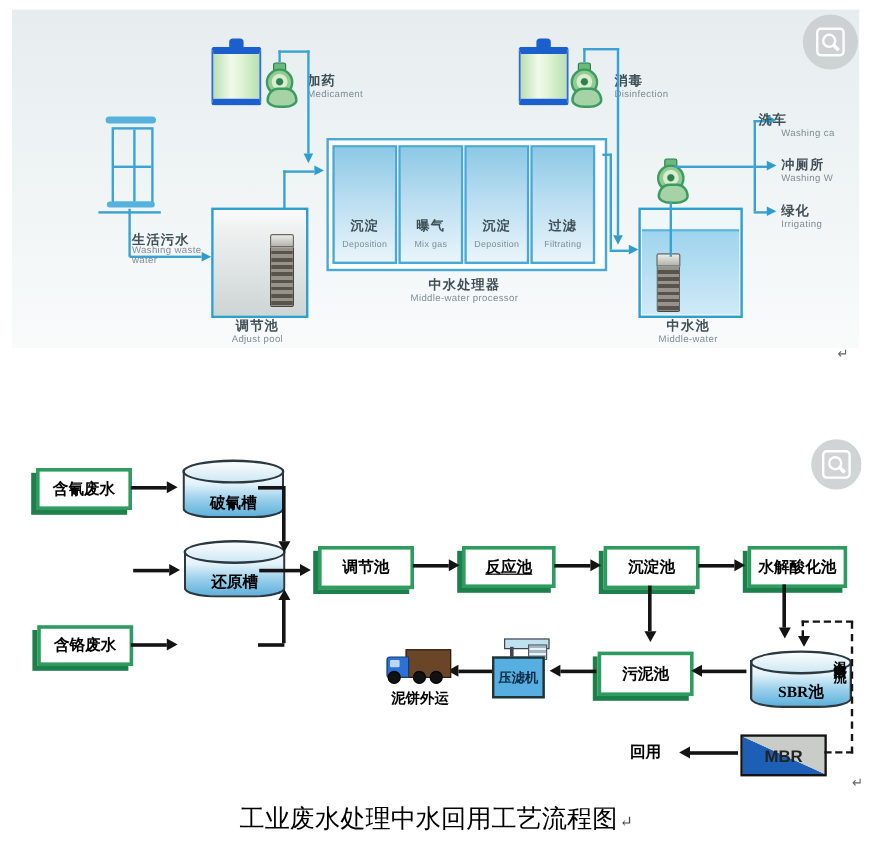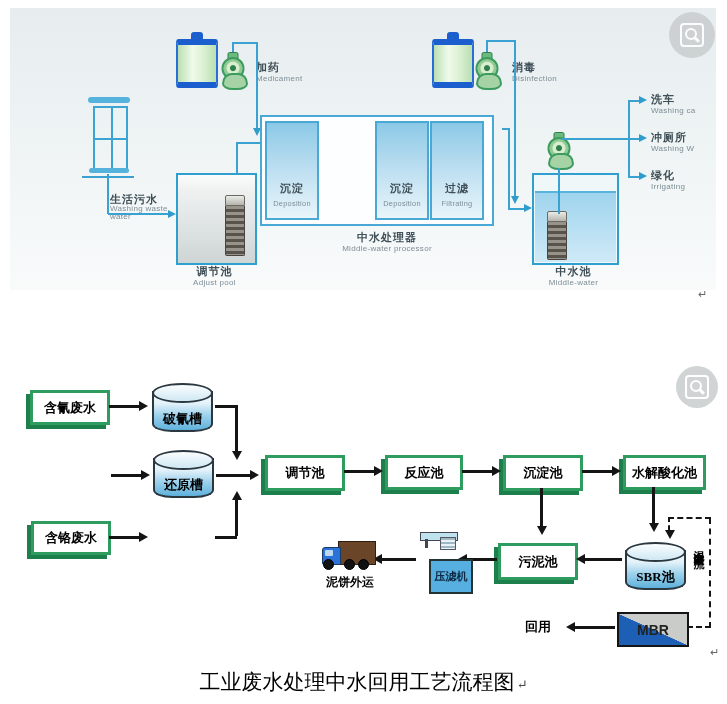--- a/index.html
+++ b/index.html
@@ -53,21 +53,21 @@
   .wm .hd{position:absolute;left:50%;top:50%;width:2.5px;height:7px;background:#fff;transform:translate(3px,1px) rotate(-45deg);}
   
   .caption{position:absolute;left:0;width:727px;text-align:center;
      font:21px "Liberation Serif","DejaVu Serif",serif;color:#000;}
   .retmark{font-size:13px;color:#444;margin-left:2px;}
   .pmark{position:absolute;font:11px "Liberation Sans",sans-serif;color:#666;}
   
   #d2{position:absolute;left:8px;top:358px;width:710px;height:304px;background:#fff;overflow:hidden;}
   .gbox{position:absolute;background:#fff;border:3px solid #2e9b5f;box-shadow:-4px 4px 0 #1d7f4b;
      display:flex;align-items:center;justify-content:center;}
-  .cyl{position:absolute;}
+  .cyl{position:absolute;padding-left:24px;}
   .cylbody{position:absolute;left:0;right:0;top:8px;bottom:0;border:2px solid #2b3840;border-top:none;
      border-radius:0 0 32% 32% / 0 0 20% 20%;
      background:linear-gradient(180deg,#fafdfe 0%,#e3f2fa 32%,#9ed2ec 62%,#5fb1dc 100%);}
   .cyltop{position:absolute;left:0;right:0;top:0;height:16px;border:2px solid #2b3840;border-radius:50%;
      background:linear-gradient(#fbfdfe,#cfe8f4);}
   .cyllbl{position:absolute;left:0;right:0;bottom:4px;text-align:center;}
   .ln{position:absolute;background:#141414;}
   .lh{height:3px;}.lv{width:3px;}
   .ah{position:absolute;width:0;height:0;}
   .ah.r{border-left:9px solid #141414;border-top:5px solid transparent;border-bottom:5px solid transparent;}
@@ -142,24 +142,28 @@
     <div class="ba r" style="left:252px;top:130px;"></div>
 
     <div class="wtank" style="left:166px;top:165px;width:77px;height:88px;"></div>
     <div class="spump" style="left:215px;top:187px;height:60px;">
       <div class="cap"></div>
         <div class="sbody"></div>
     </div>
     <div class="abs zh" style="left:166px;top:256px;width:77px;text-align:center;">调节池</div>
     <div class="abs en" style="left:166px;top:270px;width:77px;text-align:center;">Adjust pool</div>
 
-    <div class="pbox" style="left:250px;top:107px;width:230px;height:107px;text-decoration:underline;">
+    <div class="pbox" style="left:262px;top:107px;width:230px;height:107px;text-decoration:underline;">
       <div class="pcell" style="left:3px;">
         <div class="zh cellzh">沉淀</div>
         <div class="en cellen">Deposition</div>
+      </div>
+      <div class="pcell" style="left:58px;">
+        <div class="zh cellzh">曝气</div>
+        <div class="en cellen">Mix gas</div>
       </div>
       <div class="pcell" style="left:113px;">
         <div class="zh cellzh">沉淀</div>
         <div class="en cellen">Deposition</div>
       </div>
       <div class="pcell" style="left:168px;">
         <div class="zh cellzh">过滤</div>
         <div class="en cellen">Filtrating</div>
       </div>
     </div>
@@ -204,21 +208,21 @@
     <div class="abs en" style="left:522px;top:270px;width:83px;text-align:center;">Middle-water</div>
 
     <div class="bp bph" style="left:552px;top:130px;width:66px;"></div>
     <div class="bp bpv" style="left:618px;top:92px;height:76px;"></div>
     <div class="bp bph" style="left:618px;top:92px;width:12px;"></div>
     <div class="ba r" style="left:629px;top:88px;"></div>
     <div class="bp bph" style="left:618px;top:130px;width:12px;"></div>
     <div class="ba r" style="left:629px;top:126px;"></div>
     <div class="bp bph" style="left:618px;top:168px;width:12px;"></div>
     <div class="ba r" style="left:629px;top:164px;"></div>
-    <div class="abs zh" style="left:641px;top:84px;">洗车</div>
+    <div class="abs zh" style="left:622px;top:84px;">洗车</div>
     <div class="abs en" style="left:641px;top:98px;">Washing ca</div>
     <div class="abs zh" style="left:641px;top:122px;">冲厕所</div>
     <div class="abs en" style="left:641px;top:136px;">Washing W</div>
     <div class="abs zh" style="left:641px;top:160px;">绿化</div>
     <div class="abs en" style="left:641px;top:174px;">Irrigating</div>
   </div>
 
   <span class="pmark" style="left:698px;top:288px;">↵</span>
 
 
@@ -254,21 +258,21 @@
     <div class="ln lh" style="left:207px;top:47px;width:22px;"></div>
     <div class="ln lv" style="left:227px;top:47px;height:46px;"></div>
     <div class="ah d" style="left:224px;top:93px;"></div>
     <div class="ln lh" style="left:207px;top:178px;width:22px;"></div>
     <div class="ln lv" style="left:227px;top:142px;height:36px;"></div>
     <div class="ah u" style="left:224px;top:133px;"></div>
     <div class="ln lh" style="left:208px;top:116px;width:34px;"></div>
     <div class="ah r" style="left:242px;top:112px;"></div>
 
     <div class="gbox zh2" style="left:257px;top:97px;width:74px;height:30px;">调节池</div>
-    <div class="gbox zh2" style="left:377px;top:97px;width:72px;height:29px;">反应池</div>
+    <div class="gbox zh2" style="left:377px;top:97px;width:72px;height:29px;text-decoration:underline;">反应池</div>
     <div class="gbox zh2" style="left:495px;top:97px;width:74px;height:30px;">沉淀池</div>
     <div class="gbox zh2" style="left:615px;top:97px;width:77px;height:29px;">水解酸化池</div>
 
     <div class="ln lh" style="left:336px;top:112px;width:30px;"></div>
     <div class="ah r" style="left:366px;top:108px;"></div>
     <div class="ln lh" style="left:454px;top:112px;width:30px;"></div>
     <div class="ah r" style="left:484px;top:108px;"></div>
     <div class="ln lh" style="left:574px;top:112px;width:30px;"></div>
     <div class="ah r" style="left:604px;top:108px;"></div>
 
@@ -288,21 +292,21 @@
     <div class="ln lh" style="left:577px;top:200px;width:37px;"></div>
     <div class="ah l" style="left:568px;top:196px;"></div>
     <div class="ln lh" style="left:459px;top:200px;width:30px;"></div>
     <div class="ah l" style="left:450px;top:196px;"></div>
     <div class="ln lh" style="left:374px;top:200px;width:34px;"></div>
     <div class="ah l" style="left:365px;top:196px;"></div>
 
     <div id="pressbar" style="left:412px;top:174px;width:36px;height:7px;"></div>
     <div id="pressstem" style="left:417px;top:181px;width:3px;height:9px;"></div>
     <div id="pressgrill" style="left:432px;top:179px;width:14px;height:11px;"></div>
-    <div id="press" style="left:421px;top:189px;width:40px;height:31px;margin-top:12px;">压滤机</div>
+    <div id="press" style="left:402px;top:189px;width:40px;height:31px;">压滤机</div>
 
     <div class="truckpart" id="cargo" style="left:330px;top:183px;width:36px;height:22px;"></div>
     <div class="truckpart" id="cab" style="left:314px;top:189px;width:17px;height:16px;">
       <div id="cabwin"></div>
     </div>
     <div class="wheel" style="left:315px;top:201px;"></div>
     <div class="wheel" style="left:336px;top:201px;"></div>
     <div class="wheel" style="left:350px;top:201px;"></div>
     <div class="abs zh2" style="left:306px;top:216px;width:72px;text-align:center;font-size:12px;">泥饼外运</div>
 

